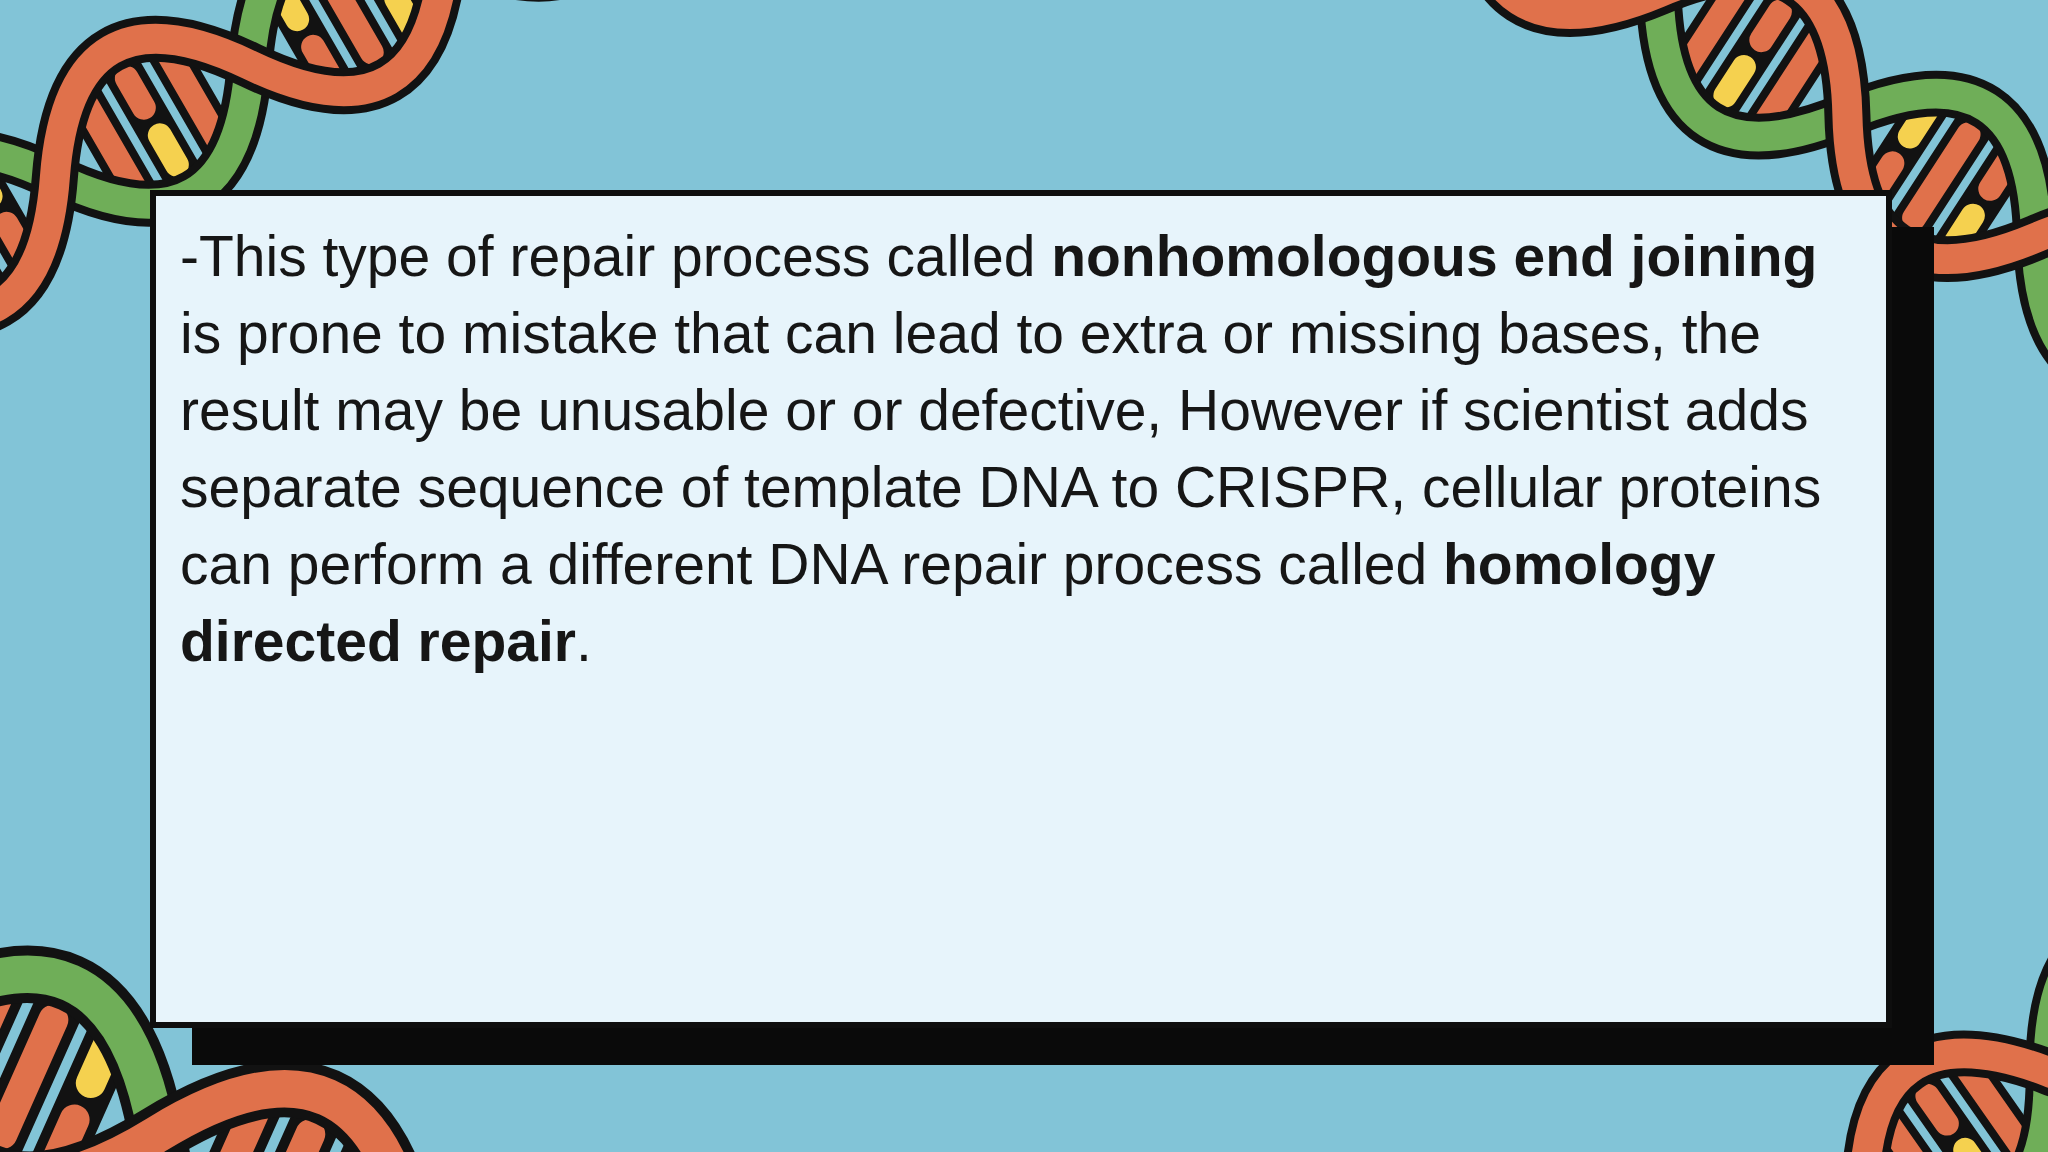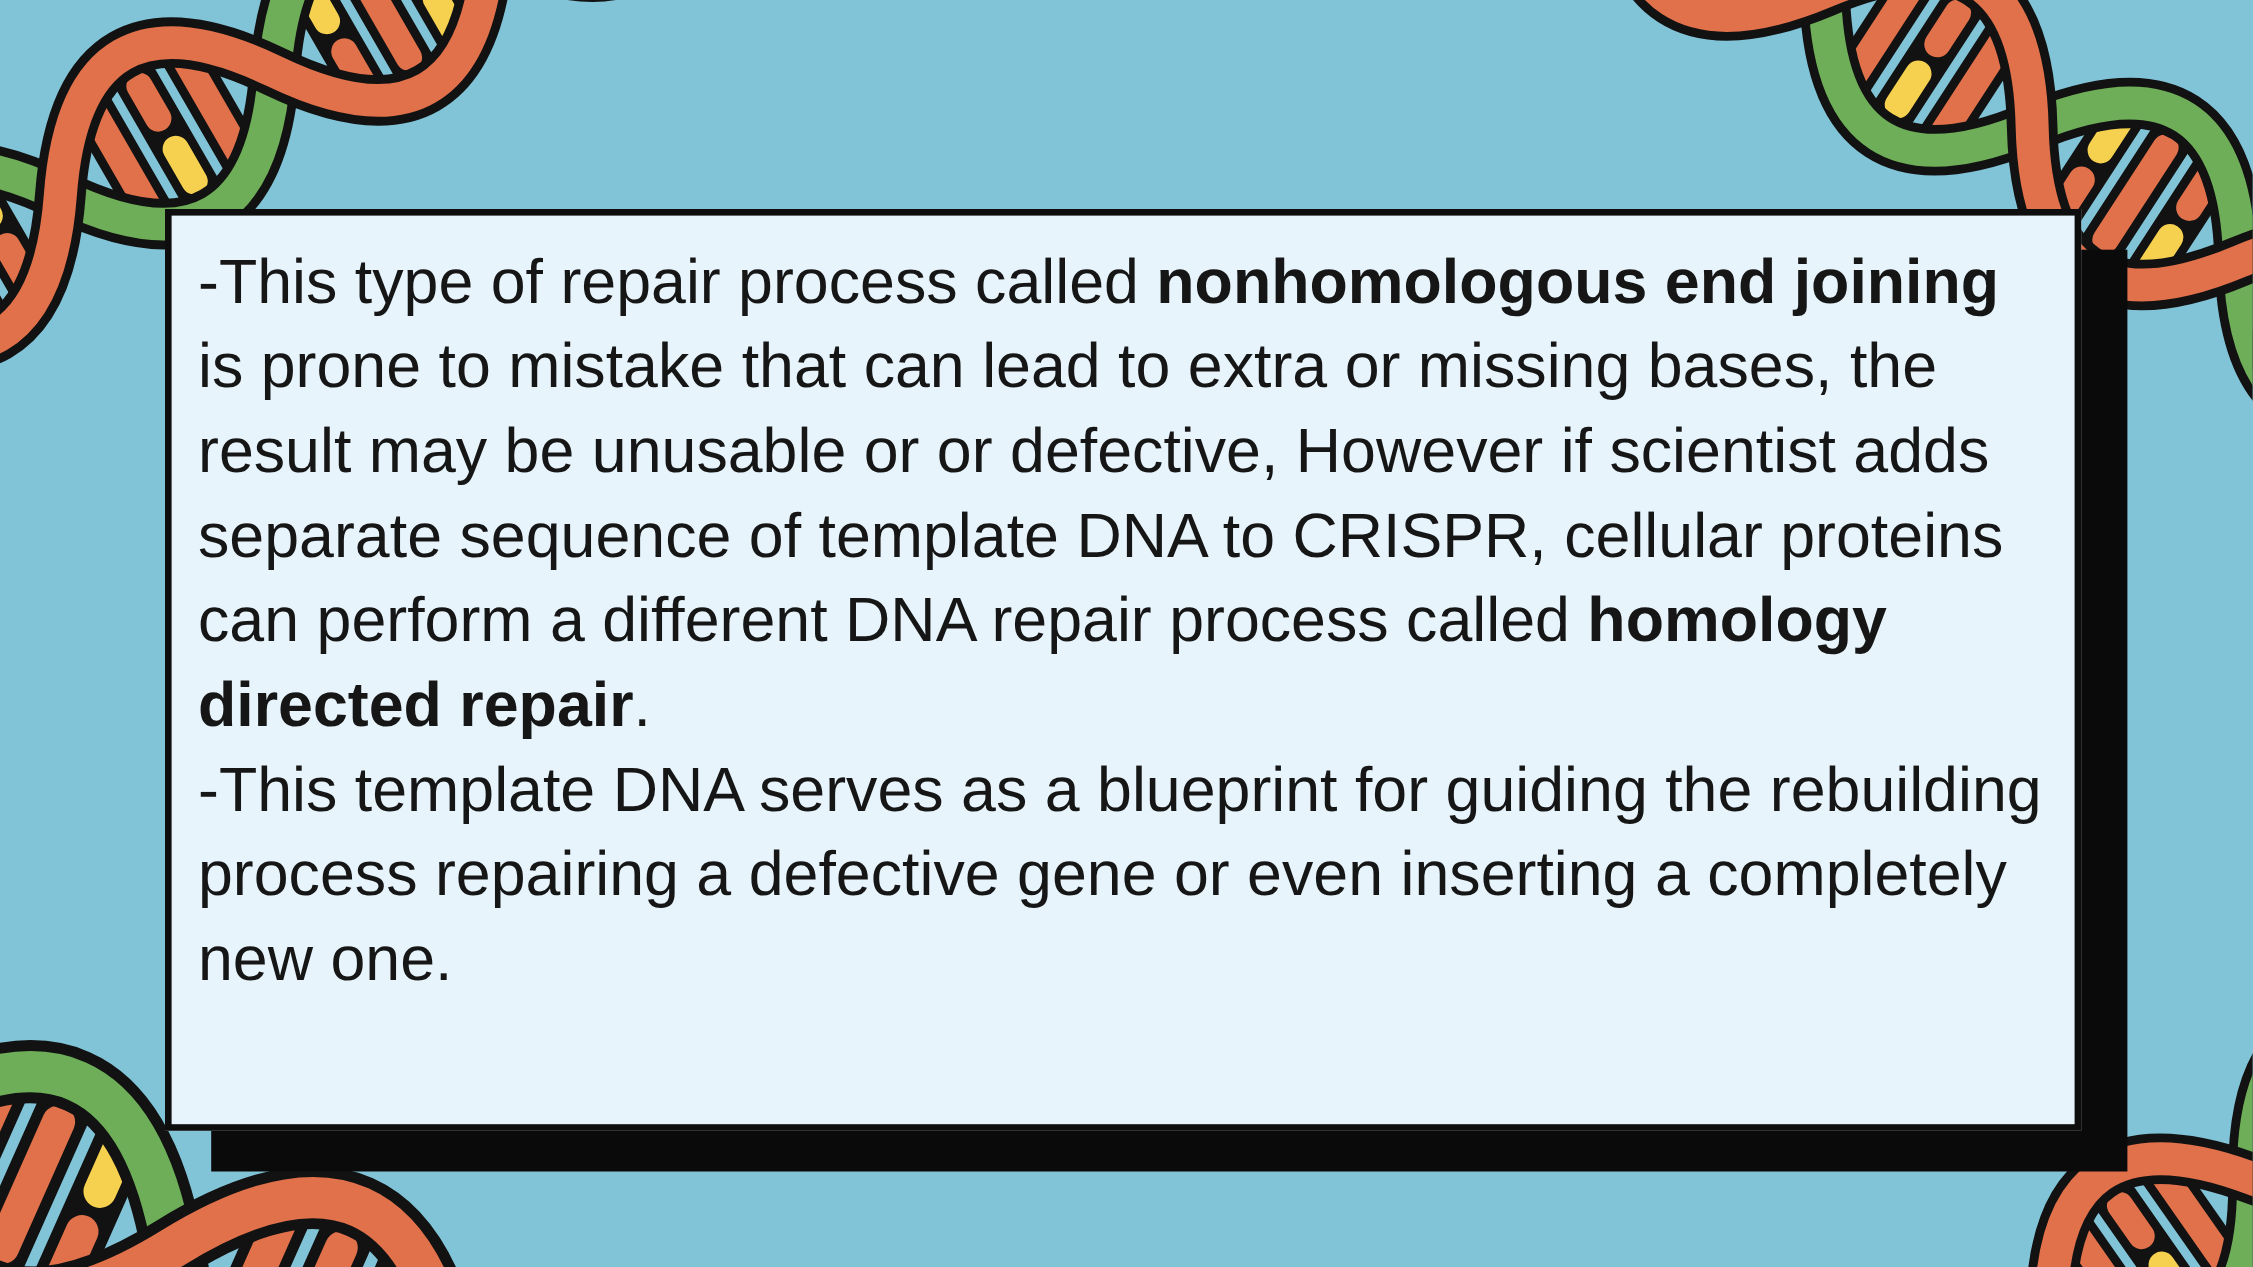--- a/index.html
+++ b/index.html
@@ -106,17 +106,16 @@
     <use href="#helix" transform="translate(1470,-130) rotate(33)"></use>
     <use href="#helix" transform="translate(-100,1020) rotate(24) scale(1.25)"></use>
     <use href="#helix" transform="translate(1680,1330) rotate(-35)"></use>
   </svg>
 
   <div class="textbox-shadow"></div>
 
   <div class="textbox">
     <div class="text">
         <p><span>-This type of repair process called </span><strong>nonhomologous end joining</strong><span> is prone to mistake that can lead to extra or missing bases, the result may be unusable or or defective, However if scientist adds separate sequence of template DNA to CRISPR, cellular proteins can perform a different DNA repair process called </span><strong>homology directed repair</strong><span>.</span></p>
-        <p><span>-This template DNA serves as a blueprint for guiding the rebuilding process repairing a defective gene or even inserting a completely new one.</span></p>
       </div>
   </div>
 
 </div>
 
 </body></html>

